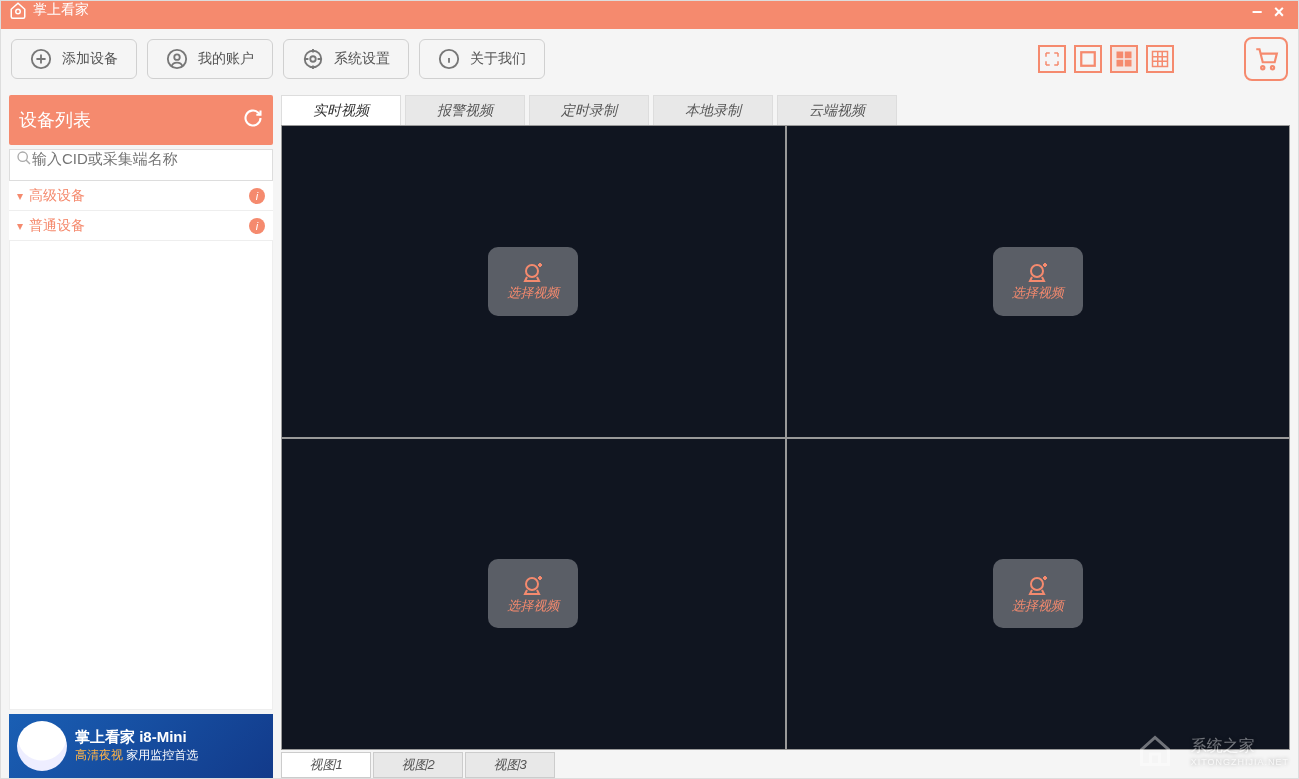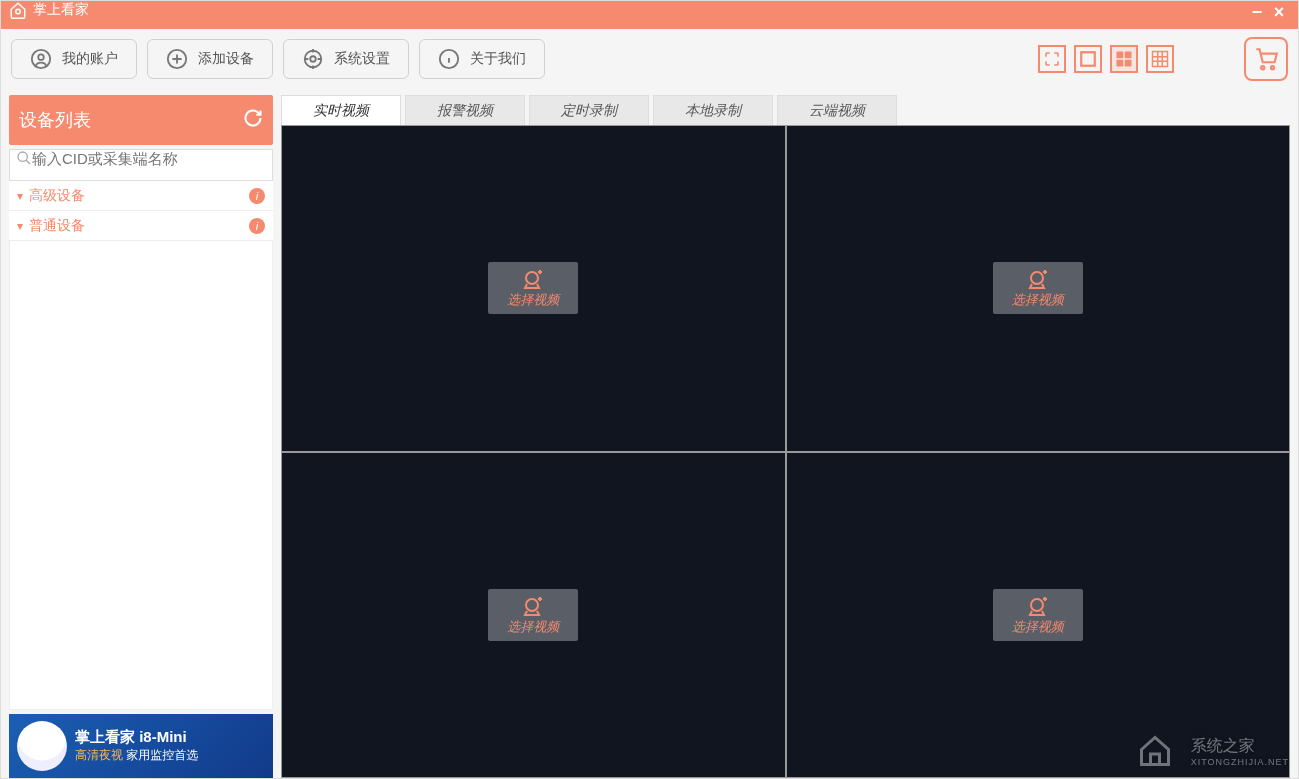--- a/index.html
+++ b/index.html
@@ -37,21 +37,21 @@
 .sb-ad .ad-sub { font-size: 12px; }
 .sb-ad .ad-sub .o { color: #ffb347; }
 
 .content { flex: 1; display: flex; flex-direction: column; padding: 6px 8px 0 0; font-style: italic; }
 .tabs { display: flex; height: 30px; gap: 4px; }
 .tab { width: 120px; background: #e8e8e8; display: flex; align-items: center; justify-content: center; font-size: 14px; color: #555; cursor: pointer; border: 1px solid #ddd; border-bottom: none; }
 .tab.active { background: #fff; color: #333; }
 
 .grid { flex: 1; border: 1px solid #999; display: grid; grid-template-columns: 1fr 1fr; grid-template-rows: 1fr 1fr; gap: 2px; background: #999; }
 .cell { background: #101520; display: flex; align-items: center; justify-content: center; }
-.sel-btn { background: #5a5e66; color: #f58a6e; width: 90px; height: 52px; display: flex; flex-direction: column; align-items: center; justify-content: center; gap: 0; font-size: 13px; cursor: pointer; border-radius: 2px; }
+.sel-btn { background: #5a5e66; color: #f58a6e; width: 90px; height: 69px; display: flex; flex-direction: column; align-items: center; justify-content: center; gap: 0; font-size: 13px; cursor: pointer; border-radius: 10px; }
 .sel-btn svg { width: 24px; height: 24px; }
 
 .view-tabs { height: 26px; display: flex; gap: 2px; margin-top: 2px; }
 .vtab { width: 90px; background: #e8e8e8; border: 1px solid #ccc; display: flex; align-items: center; justify-content: center; font-size: 13px; color: #555; cursor: pointer; }
 .vtab.active { background: #fff; }
 
 .watermark { position: absolute; right: 10px; bottom: 10px; opacity: 0.4; color: #fff; font-size: 16px; display: flex; align-items: center; gap: 18px; text-shadow: 0 0 4px #000; }
 .watermark .sub { font-size: 9px; letter-spacing: 1px; display: block; }
 </style>
 </head>
@@ -67,31 +67,31 @@
   </div>
   <div class="spacer"></div>
   <div class="winbtn">−</div>
   <div class="winbtn">×</div>
 </div>
 
 <div class="toolbar">
   <div class="toolbtn">
     <svg class="ticon" viewBox="0 0 24 24" fill="none" stroke="currentColor" stroke-width="2">
         <circle cx="12" cy="12" r="10"></circle>
+        <path d="M12 7v10M7 12h10"></path>
+      </svg>
+    <span>添加设备</span>
+  </div>
+  <div class="toolbtn">
+    <svg class="ticon" viewBox="0 0 24 24" fill="none" stroke="currentColor" stroke-width="2">
+        <circle cx="12" cy="12" r="10"></circle>
         <circle cx="12" cy="10" r="3"></circle>
         <path d="M6 20c1-3 4-4 6-4s5 1 6 4"></path>
       </svg>
     <span>我的账户</span>
-  </div>
-  <div class="toolbtn">
-    <svg class="ticon" viewBox="0 0 24 24" fill="none" stroke="currentColor" stroke-width="2">
-        <circle cx="12" cy="12" r="10"></circle>
-        <path d="M12 7v10M7 12h10"></path>
-      </svg>
-    <span>添加设备</span>
   </div>
   <div class="toolbtn">
     <svg class="ticon" viewBox="0 0 24 24" fill="none" stroke="currentColor" stroke-width="2">
         <circle cx="12" cy="12" r="3"></circle>
         <circle cx="12" cy="12" r="9"></circle>
         <path d="M12 1v4M12 19v4M3 12h4M17 12h4"></path>
       </svg>
     <span>系统设置</span>
   </div>
   <div class="toolbtn">
@@ -225,20 +225,31 @@
       <div class="cell">
         <div class="sel-btn">
           <svg viewBox="0 0 24 24" fill="none" stroke="#f58a6e" stroke-width="2">
               <circle cx="11" cy="11" r="6"></circle>
               <path d="M6 17l-2 4h14l-2-4M17 5h4M19 3v4"></path>
             </svg>
           <span>选择视频</span>
         </div>
       </div>
     </div>
+    <div class="view-tabs">
+      <div class="vtab active">
+          <span>视图1</span>
+        </div>
+      <div class="vtab">
+          <span>视图2</span>
+        </div>
+      <div class="vtab">
+          <span>视图3</span>
+        </div>
+    </div>
   </div>
 </div>
 
 <div class="watermark">
   <svg width="36" height="36" viewBox="0 0 24 24" fill="none" stroke="#fff" stroke-width="2">
       <path d="M3 11l9-8 9 8v10H3z"></path>
       <path d="M9 21v-7h6v7"></path>
     </svg>
   <div>
     <span>系统之家</span>

